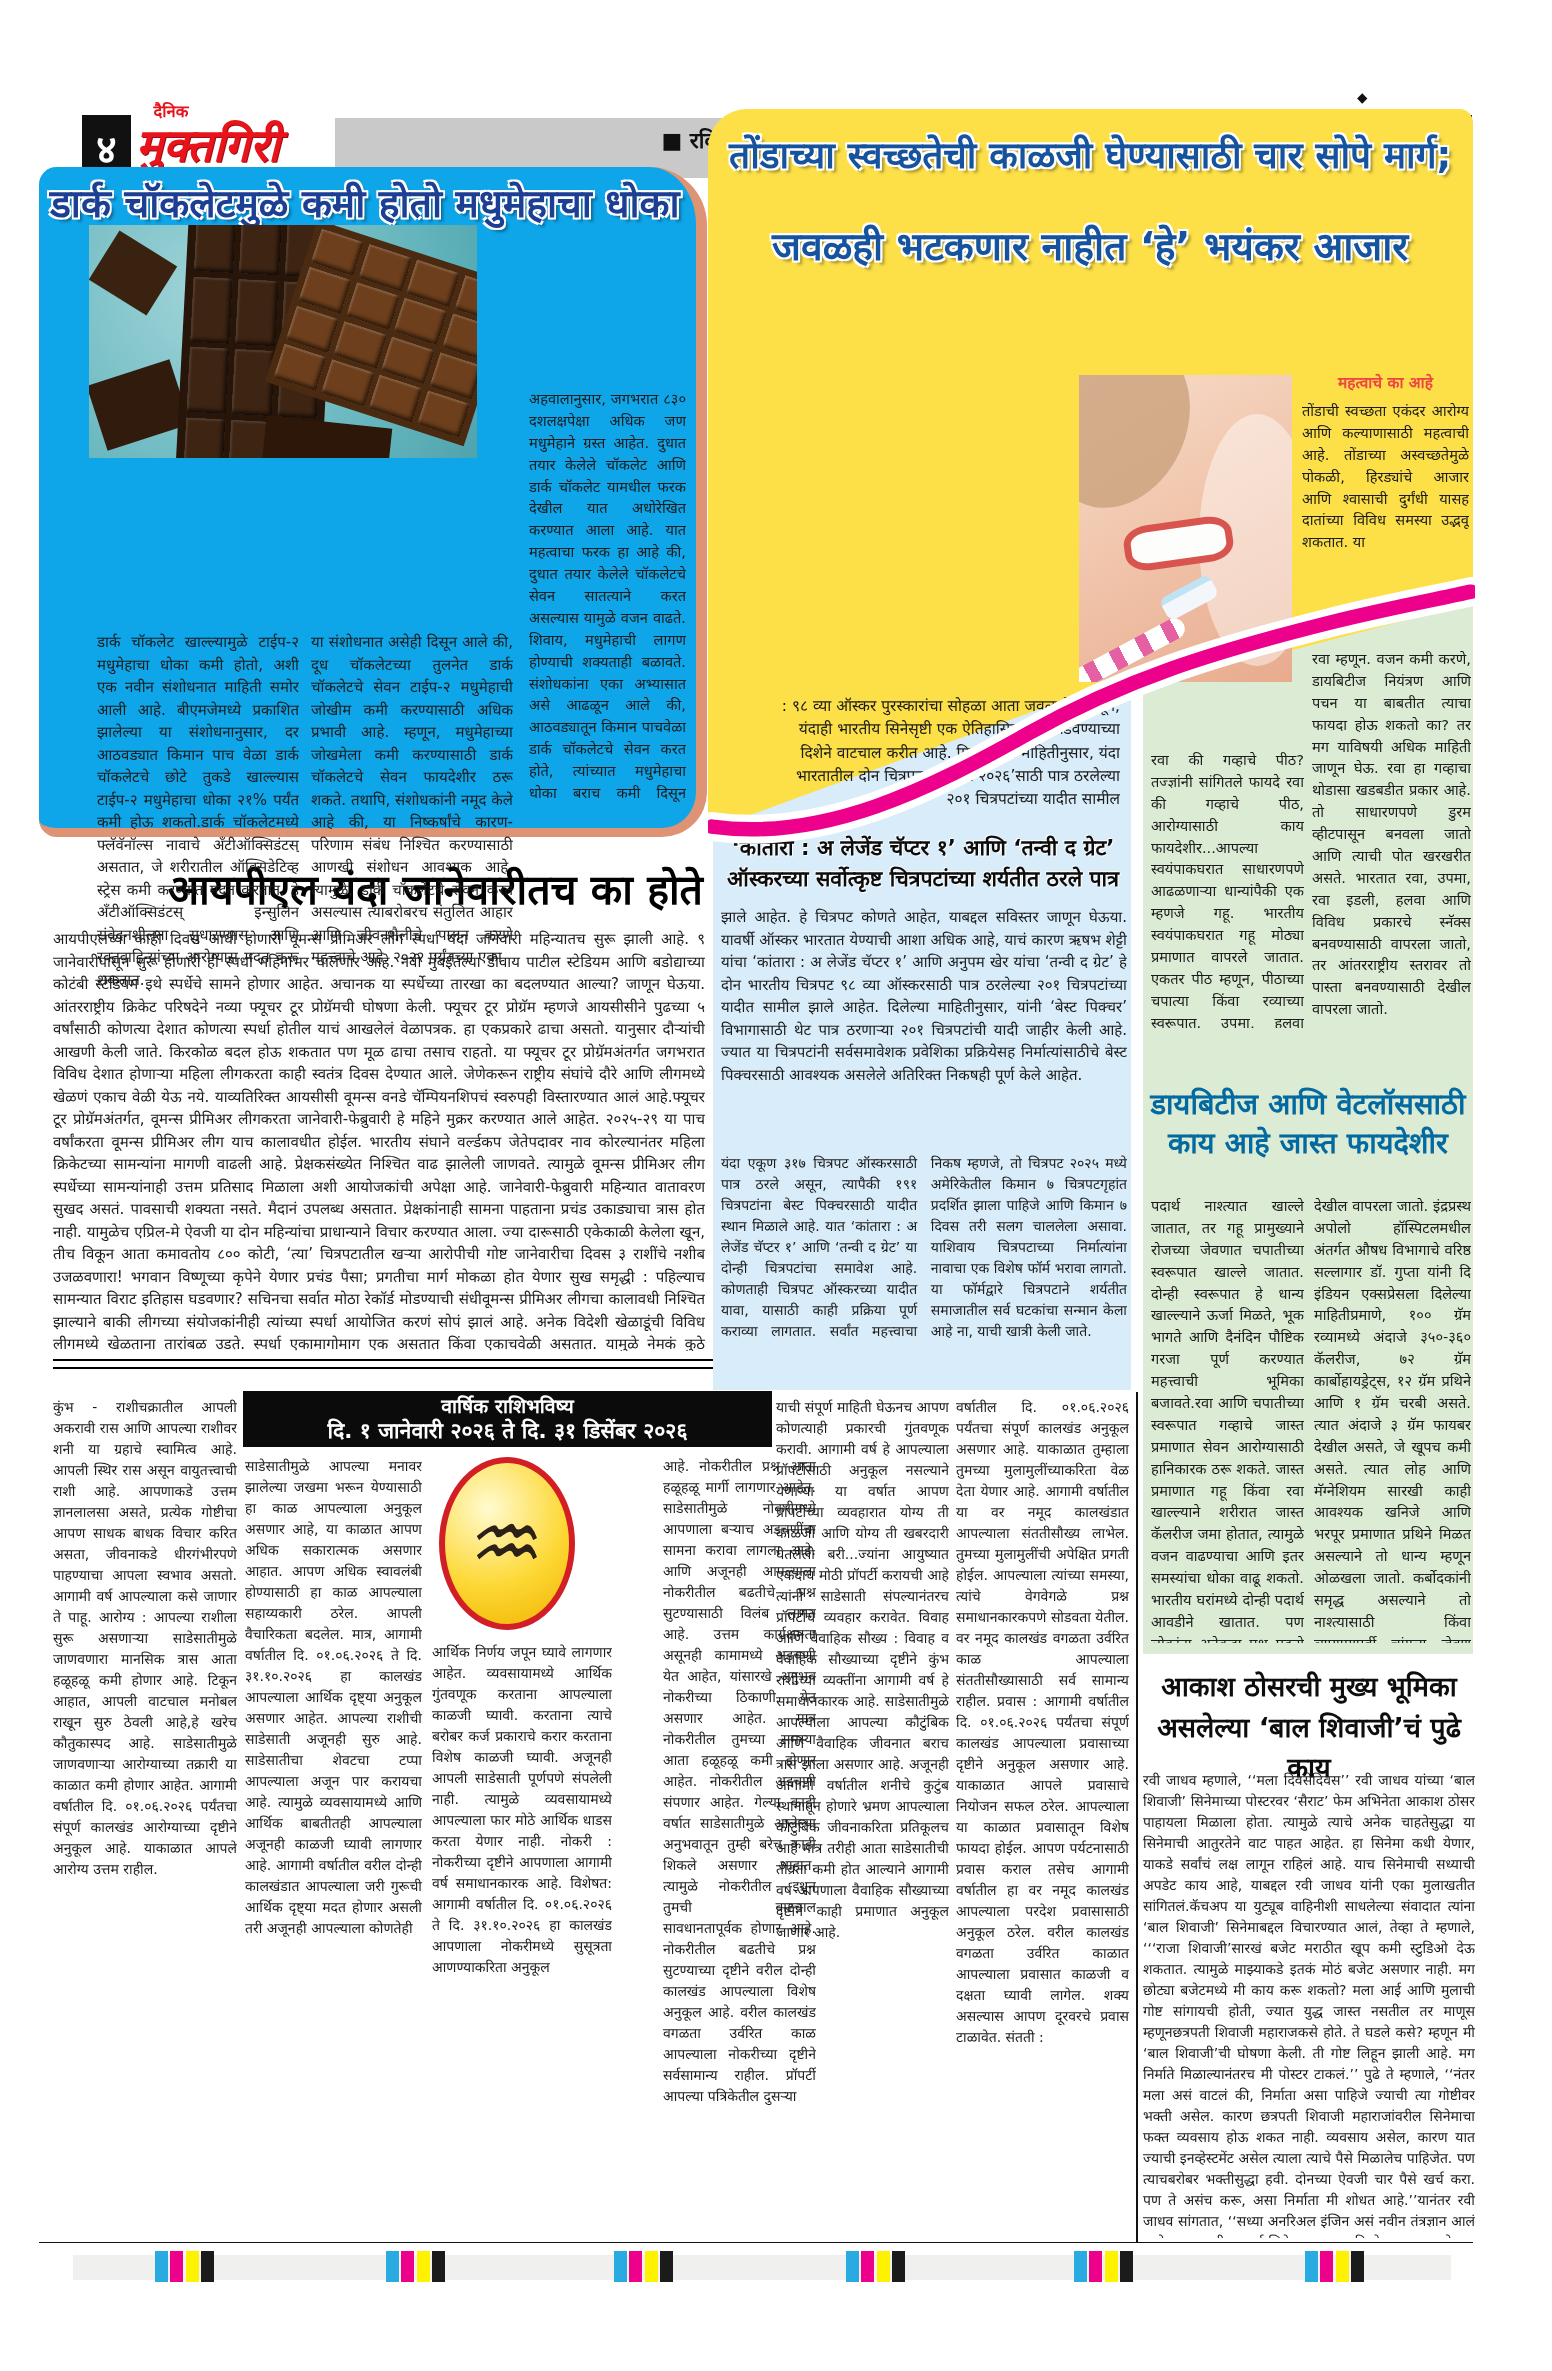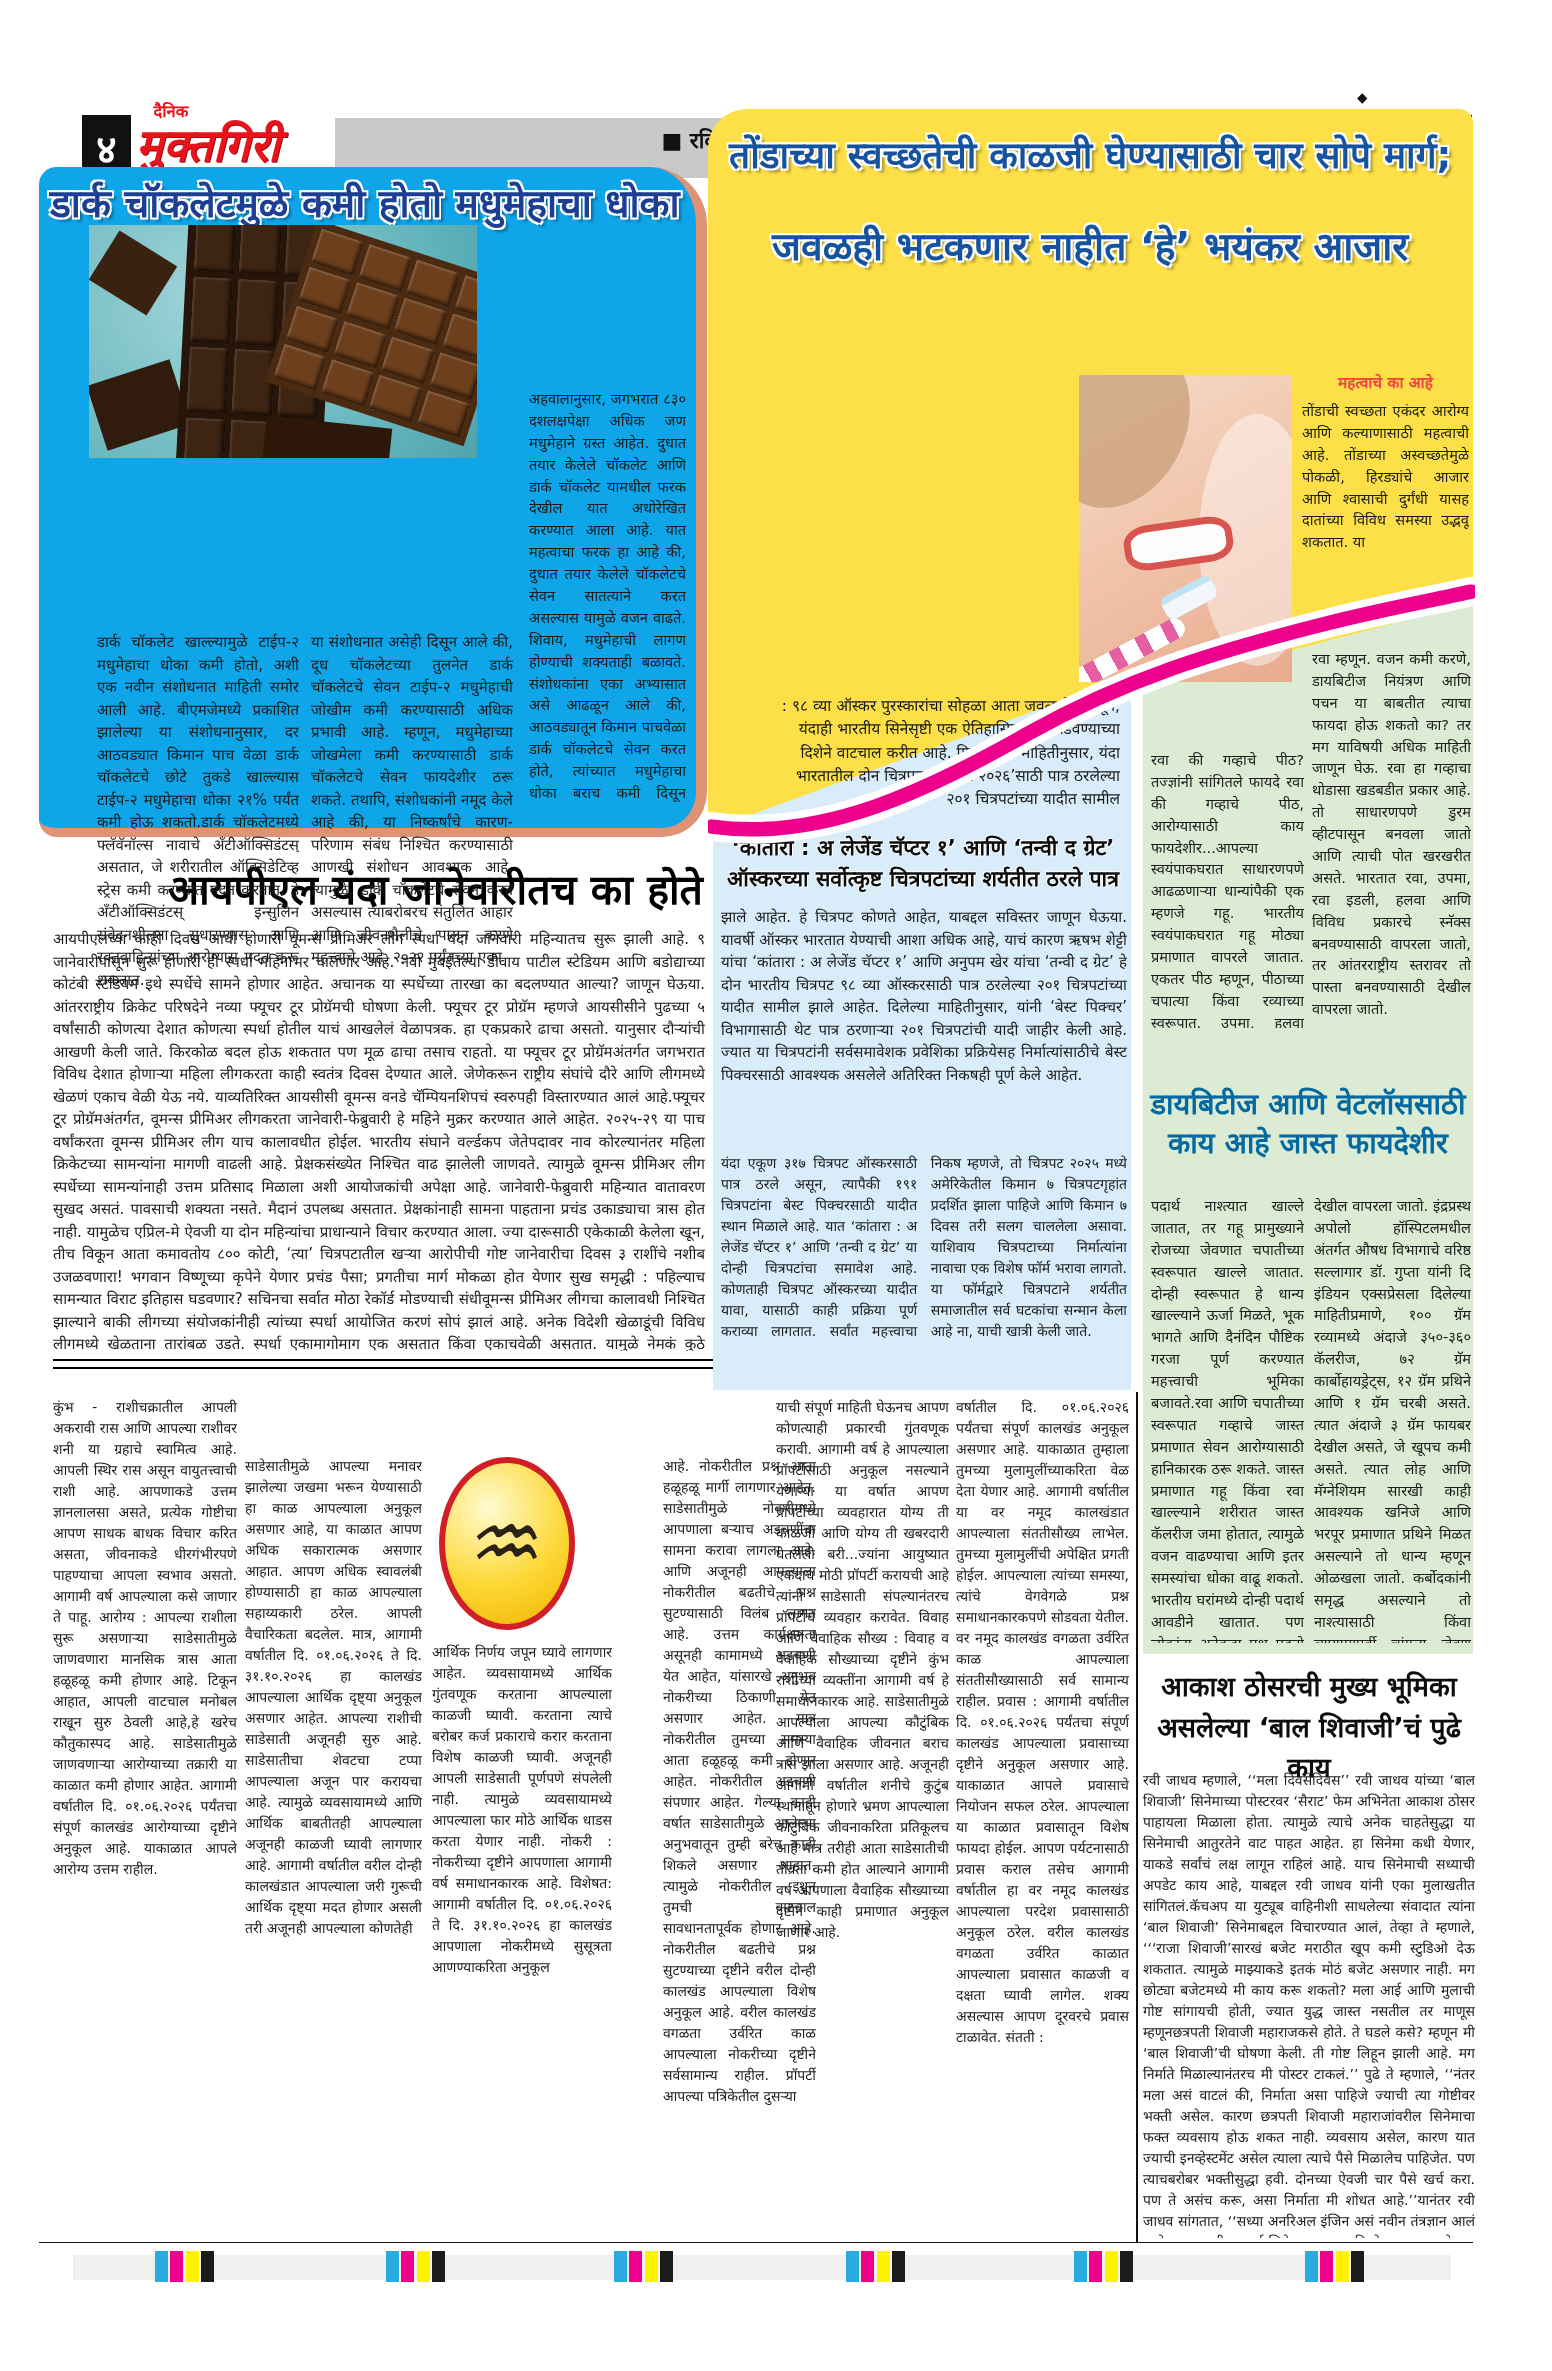--- a/index.html
+++ b/index.html
@@ -239,20 +239,24 @@
   <div class="gutter-white"></div>
   <svg class="ribbon" viewBox="0 0 790 320">
     <path d="M 4 292 C 120 308 230 252 330 196 C 430 140 520 112 640 82 C 700 67 755 57 786 50" fill="none" stroke="#ffffff" stroke-width="30" stroke-linecap="round"></path>
     <path d="M 4 292 C 120 308 230 252 330 196 C 430 140 520 112 640 82 C 700 67 755 57 786 50" fill="none" stroke="#ec008c" stroke-width="15" stroke-linecap="round"></path>
   </svg>
 
   <div class="ipl-headline">आयपीएल यंदा जानेवारीतच का होते</div>
   <div class="tcol ipl-body">आयपीएलच्या काही दिवस आधी होणारी वूमन्स प्रीमिअर लीग स्पर्धा यंदा जानेवारी महिन्यातच सुरू झाली आहे. ९ जानेवारीपासून सुरू होणारी ही स्पर्धा महिनाभर चालणार आहे. नवी मुंबईतल्या डीवाय पाटील स्टेडियम आणि बडोद्याच्या कोटंबी स्टेडियम इथे स्पर्धेचे सामने होणार आहेत. अचानक या स्पर्धेच्या तारखा का बदलण्यात आल्या? जाणून घेऊया. आंतरराष्ट्रीय क्रिकेट परिषदेने नव्या फ्यूचर टूर प्रोग्रॅमची घोषणा केली. फ्यूचर टूर प्रोग्रॅम म्हणजे आयसीसीने पुढच्या ५ वर्षांसाठी कोणत्या देशात कोणत्या स्पर्धा होतील याचं आखलेलं वेळापत्रक. हा एकप्रकारे ढाचा असतो. यानुसार दौऱ्यांची आखणी केली जाते. किरकोळ बदल होऊ शकतात पण मूळ ढाचा तसाच राहतो. या फ्यूचर टूर प्रोग्रॅमअंतर्गत जगभरात विविध देशात होणाऱ्या महिला लीगकरता काही स्वतंत्र दिवस देण्यात आले. जेणेकरून राष्ट्रीय संघांचे दौरे आणि लीगमध्ये खेळणं एकाच वेळी येऊ नये. याव्यतिरिक्त आयसीसी वूमन्स वनडे चॅम्पियनशिपचं स्वरुपही विस्तारण्यात आलं आहे.फ्यूचर टूर प्रोग्रॅमअंतर्गत, वूमन्स प्रीमिअर लीगकरता जानेवारी-फेब्रुवारी हे महिने मुक्रर करण्यात आले आहेत. २०२५-२९ या पाच वर्षांकरता वूमन्स प्रीमिअर लीग याच कालावधीत होईल. भारतीय संघाने वर्ल्डकप जेतेपदावर नाव कोरल्यानंतर महिला क्रिकेटच्या सामन्यांना मागणी वाढली आहे. प्रेक्षकसंख्येत निश्चित वाढ झालेली जाणवते. त्यामुळे वूमन्स प्रीमिअर लीग स्पर्धेच्या सामन्यांनाही उत्तम प्रतिसाद मिळाला अशी आयोजकांची अपेक्षा आहे. जानेवारी-फेब्रुवारी महिन्यात वातावरण सुखद असतं. पावसाची शक्यता नसते. मैदानं उपलब्ध असतात. प्रेक्षकांनाही सामना पाहताना प्रचंड उकाड्याचा त्रास होत नाही. यामुळेच एप्रिल-मे ऐवजी या दोन महिन्यांचा प्राधान्याने विचार करण्यात आला. ज्या दारूसाठी एकेकाळी केलेला खून, तीच विकून आता कमावतोय ८०० कोटी, ‘त्या’ चित्रपटातील खऱ्या आरोपीची गोष्ट जानेवारीचा दिवस ३ राशींचे नशीब उजळवणारा! भगवान विष्णूच्या कृपेने येणार प्रचंड पैसा; प्रगतीचा मार्ग मोकळा होत येणार सुख समृद्धी : पहिल्याच सामन्यात विराट इतिहास घडवणार? सचिनचा सर्वात मोठा रेकॉर्ड मोडण्याची संधीवूमन्स प्रीमिअर लीगचा कालावधी निश्चित झाल्याने बाकी लीगच्या संयोजकांनीही त्यांच्या स्पर्धा आयोजित करणं सोपं झालं आहे. अनेक विदेशी खेळाडूंची विविध लीगमध्ये खेळताना तारांबळ उडते. स्पर्धा एकामागोमाग एक असतात किंवा एकाचवेळी असतात. यामुळे नेमकं कुठे खेळायचं असा प्रश्न उभा राहतो. आता खेळाडूंना या समस्येचा सामना करावा लागणार नाही.इंग्लंडमध्ये होणारी द हंड्रेड स्पर्धेसाठी ऑगस्टचा महिना देण्यात आला तर ऑस्ट्रेलियातल्या वूमन्स बिग बॅश स्पर्धेसाठी नोव्हेंबर महिना पक्का करण्यात आला आहे. या निर्णयामुळे खेळाडूंना कोणत्या लीगमध्ये खेळायचं हे आधीच ठरवता येईल.फेब्रुवारी-मार्च महिन्यात भारतातच पुरुषांचा टी वर्ल्डकप होत आहे. यानिमित्ताने ४ ते ५ प्रमुख मैदानांवर सामने होतील. सराव सामने अन्यत्र खेळवण्यात येतील. स्पर्धा आयसीसीची असली तरी बीसीसीआय स्थानिक यजमान असल्याने स्पर्धा निर्विघ्न पार पडावी यासाठी.</div>
   <div class="dbl-rule"></div>
 
+  <div class="hr-banner">
+    <div class="b1">वार्षिक राशिभविष्य</div>
+    <div class="b2">दि. १ जानेवारी २०२६ ते दि. ३१ डिसेंबर २०२६</div>
+  </div>
   <div class="zodiac">
     <span class="zglyph">♒</span>
   </div>
   <div class="tcol hcol h1c">कुंभ - राशीचक्रातील आपली अकरावी रास आणि आपल्या राशीवर शनी या ग्रहाचे स्वामित्व आहे. आपली स्थिर रास असून वायुतत्त्वाची राशी आहे. आपणाकडे उत्तम ज्ञानलालसा असते, प्रत्येक गोष्टीचा आपण साधक बाधक विचार करित असता, जीवनाकडे धीरगंभीरपणे पाहण्याचा आपला स्वभाव असतो. आगामी वर्ष आपल्याला कसे जाणार ते पाहू. आरोग्य : आपल्या राशीला सुरू असणाऱ्या साडेसातीमुळे जाणवणारा मानसिक त्रास आता हळूहळू कमी होणार आहे. टिकून आहात, आपली वाटचाल मनोबल राखून सुरु ठेवली आहे,हे खरेच कौतुकास्पद आहे. साडेसातीमुळे जाणवणाऱ्या आरोग्याच्या तक्रारी या काळात कमी होणार आहेत. आगामी वर्षातील दि. ०१.०६.२०२६ पर्यंतचा संपूर्ण कालखंड आरोग्याच्या दृष्टीने अनुकूल आहे. याकाळात आपले आरोग्य उत्तम राहील.</div>
   <div class="tcol hcol h2c">साडेसातीमुळे आपल्या मनावर झालेल्या जखमा भरून येण्यासाठी हा काळ आपल्याला अनुकूल असणार आहे, या काळात आपण अधिक सकारात्मक असणार आहात. आपण अधिक स्वावलंबी होण्यासाठी हा काळ आपल्याला सहाय्यकारी ठरेल. आपली वैचारिकता बदलेल. मात्र, आगामी वर्षातील दि. ०१.०६.२०२६ ते दि. ३१.१०.२०२६ हा कालखंड आपल्याला आर्थिक दृष्ट्या अनुकूल असणार आहेत. आपल्या राशीची साडेसाती अजूनही सुरु आहे. साडेसातीचा शेवटचा टप्पा आपल्याला अजून पार करायचा आहे. त्यामुळे व्यवसायामध्ये आणि आर्थिक बाबतीतही आपल्याला अजूनही काळजी घ्यावी लागणार आहे. आगामी वर्षातील वरील दोन्ही कालखंडात आपल्याला जरी गुरूची आर्थिक दृष्ट्या मदत होणार असली तरी अजूनही आपल्याला कोणतेही</div>
   <div class="tcol hcol h3c">आर्थिक निर्णय जपून घ्यावे लागणार आहेत. व्यवसायामध्ये आर्थिक गुंतवणूक करताना आपल्याला काळजी घ्यावी. करताना त्याचे बरोबर कर्ज प्रकाराचे करार करताना विशेष काळजी घ्यावी. अजूनही आपली साडेसाती पूर्णपणे संपलेली नाही. त्यामुळे व्यवसायामध्ये आपल्याला फार मोठे आर्थिक धाडस करता येणार नाही. नोकरी : नोकरीच्या दृष्टीने आपणाला आगामी वर्ष समाधानकारक आहे. विशेषत: आगामी वर्षातील दि. ०१.०६.२०२६ ते दि. ३१.१०.२०२६ हा कालखंड आपणाला नोकरीमध्ये सुसूत्रता आणण्याकरिता अनुकूल</div>
   <div class="tcol hcol h4c">आहे. नोकरीतील प्रश्न आता हळूहळू मार्गी लागणार आहेत. साडेसातीमुळे नोकरीमध्ये आपणाला बऱ्याच अडचणींचा सामना करावा लागला आहे. आणि अजूनही आपल्याला नोकरीतील बढतीचे प्रश्न सुटण्यासाठी विलंब लागत आहे. उत्तम कार्यक्षमता असूनही कामामध्ये अडचणी येत आहेत, यांसारखे अनुभव नोकरीच्या ठिकाणी येत असणार आहेत. मात्र नोकरीतील तुमच्या समस्या आता हळूहळू कमी होणार आहेत. नोकरीतील अडचणी संपणार आहेत. गेल्या काही वर्षात साडेसातीमुळे आलेल्या अनुभवातून तुम्ही बरेच काही शिकले असणार आहात. त्यामुळे नोकरीतील इथून तुमची वाटचाल सावधानतापूर्वक होणार आहे. नोकरीतील बढतीचे प्रश्न सुटण्याच्या दृष्टीने वरील दोन्ही कालखंड आपल्याला विशेष अनुकूल आहे. वरील कालखंड वगळता उर्वरित काळ आपल्याला नोकरीच्या दृष्टीने सर्वसामान्य राहील. प्रॉपर्टी आपल्या पत्रिकेतील दुसऱ्या</div>
   <div class="tcol hcol h5c">याची संपूर्ण माहिती घेऊनच आपण कोणत्याही प्रकारची गुंतवणूक करावी. आगामी वर्ष हे आपल्याला प्रॉपर्टीसाठी अनुकूल नसल्याने येणाऱ्या या वर्षात आपण प्रॉपर्टीच्या व्यवहारात योग्य ती काळजी आणि योग्य ती खबरदारी घेतलेली बरी...ज्यांना आयुष्यात एकदाच मोठी प्रॉपर्टी करायची आहे त्यांनी साडेसाती संपल्यानंतरच प्रॉपर्टीचे व्यवहार करावेत. विवाह आणि वैवाहिक सौख्य : विवाह व वैवाहिक सौख्याच्या दृष्टीने कुंभ राशीच्या व्यक्तींना आगामी वर्ष हे समाधानकारक आहे. साडेसातीमुळे आपल्याला आपल्या कौटुंबिक आणि वैवाहिक जीवनात बराच त्रास झाला असणार आहे. अजूनही आगामी वर्षातील शनीचे कुटुंब स्थानातून होणारे भ्रमण आपल्याला कौटुंबिक जीवनाकरिता प्रतिकूलच आहे मात्र तरीही आता साडेसातीची तीव्रता कमी होत आल्याने आगामी वर्ष आपणाला वैवाहिक सौख्याच्या दृष्टीने काही प्रमाणात अनुकूल जाणार आहे.</div>
   <div class="tcol hcol h6c">वर्षातील दि. ०१.०६.२०२६ पर्यंतचा संपूर्ण कालखंड अनुकूल असणार आहे. याकाळात तुम्हाला तुमच्या मुलामुलींच्याकरिता वेळ देता येणार आहे. आगामी वर्षातील या वर नमूद कालखंडात आपल्याला संततीसौख्य लाभेल. तुमच्या मुलामुलींची अपेक्षित प्रगती होईल. आपल्याला त्यांच्या समस्या, त्यांचे वेगवेगळे प्रश्न समाधानकारकपणे सोडवता येतील. वर नमूद कालखंड वगळता उर्वरित काळ आपल्याला संततीसौख्यासाठी सर्व सामान्य राहील. प्रवास : आगामी वर्षातील दि. ०१.०६.२०२६ पर्यंतचा संपूर्ण कालखंड आपल्याला प्रवासाच्या दृष्टीने अनुकूल असणार आहे. याकाळात आपले प्रवासाचे नियोजन सफल ठरेल. आपल्याला या काळात प्रवासातून विशेष फायदा होईल. आपण पर्यटनासाठी प्रवास कराल तसेच आगामी वर्षातील हा वर नमूद कालखंड आपल्याला परदेश प्रवासासाठी अनुकूल ठरेल. वरील कालखंड वगळता उर्वरित काळात आपल्याला प्रवासात काळजी व दक्षता घ्यावी लागेल. शक्य असल्यास आपण दूरवरचे प्रवास टाळावेत. संतती :</div>
   <div class="vdiv"></div>

